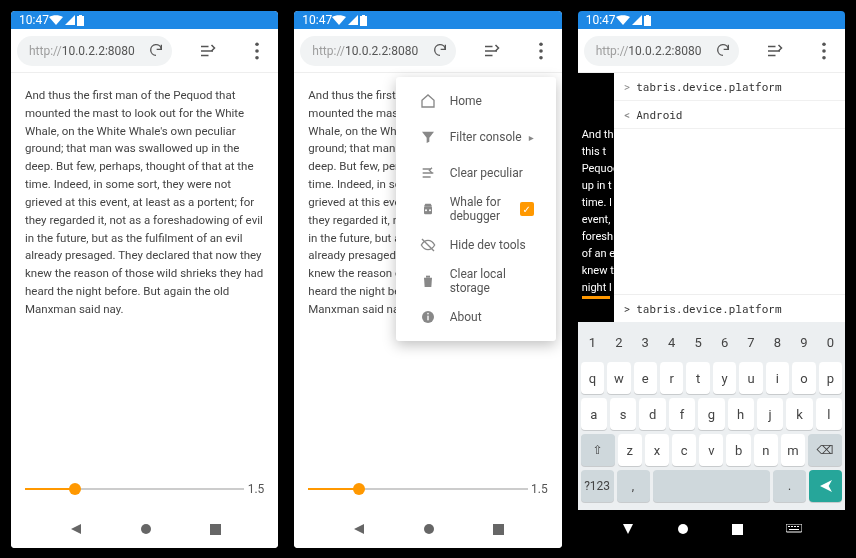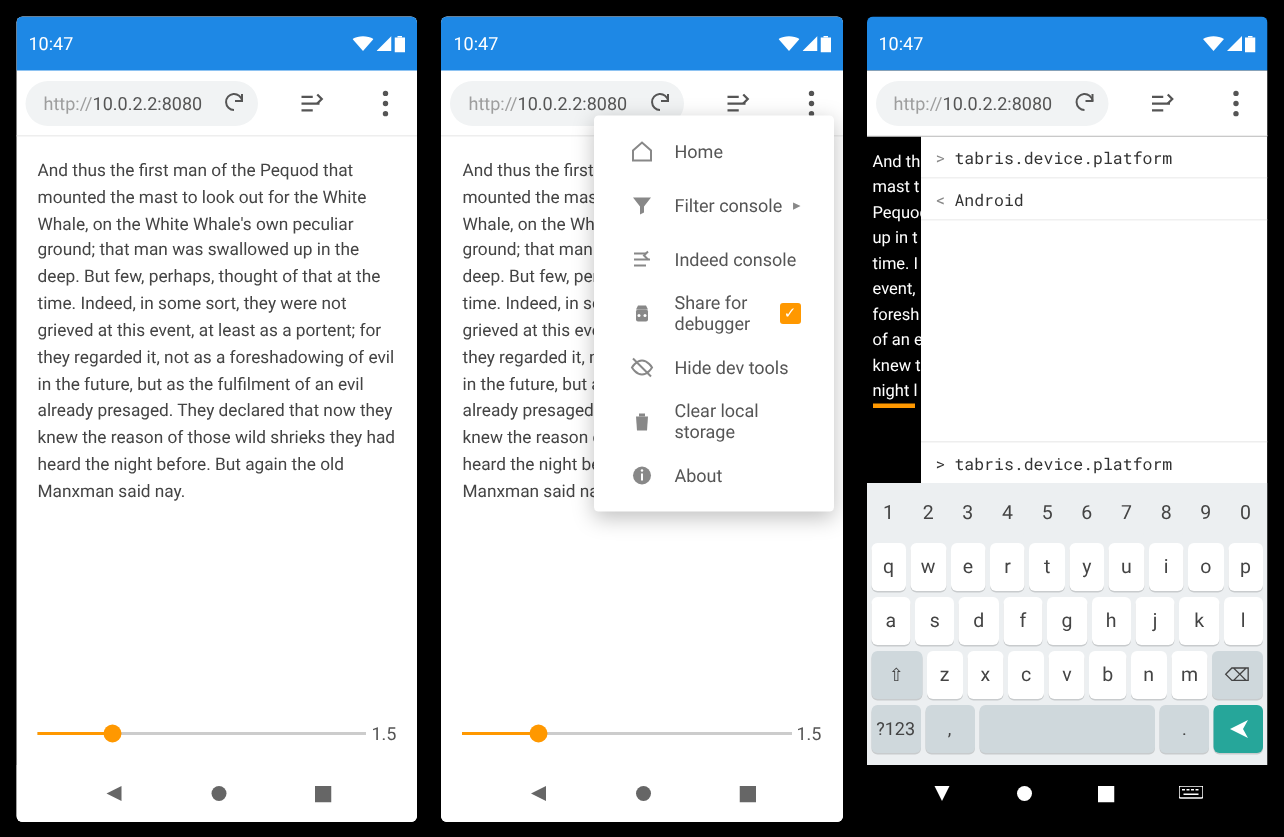--- a/index.html
+++ b/index.html
@@ -18,26 +18,25 @@
     background: #fff;
     display: flex;
     flex-direction: column;
     border-radius: 4px;
     overflow: hidden;
     position: relative;
   }
   .statusbar {
     background: #1e88e5;
     color: #fff;
-    height: 36px;
+    height: 18px;
     display: flex;
     align-items: center;
     padding: 0 8px;
     font-size: 12px;
-    justify-content: space-between;
   }
   .status-icons { display: flex; gap: 2px; align-items: center; }
   .addrbar {
     height: 44px;
     display: flex;
     align-items: center;
     padding: 0 6px;
     border-bottom: 1px solid #eee;
     gap: 20px;
   }
@@ -134,20 +133,21 @@
   .menu-item .chk {
     position:absolute; right:10px;
     width:14px;height:14px;background:#ff9800;
     display:flex;align-items:center;justify-content:center;
     color:#fff;font-size:10px;border-radius:2px;
   }
   .dim-left {
     width:36px; background:rgba(0,0,0,0.45);
     color:#fff; font-size:11px; overflow:hidden;
     padding:8px 4px;
+    margin-top:45px;
   }
   .dim-left div { line-height:1.55; white-space:nowrap; }
   .dim-bottom-stripe { height:3px;background:#ff9800;margin-top:auto; }
   .console-panel {
     flex:1; background:#fff;
     display:flex; flex-direction:column;
     font-family: "Roboto Mono", Menlo, monospace;
     font-size:11px;
   }
   .console-line { padding:6px 10px; display:flex; gap:6px; border-bottom:1px solid #f0f0f0;}
@@ -346,32 +346,32 @@
         <span>Filter console</span>
         <span class="chev">▸</span>
       </div>
       <div class="menu-item">
         <span class="ic">
           <svg width="16" height="16" viewBox="0 0 24 24" stroke="#888" stroke-width="2" fill="none">
             <path d="M4 6h12M4 12h16M4 18h12"></path>
             <path d="M18 4l-4 4 4 4" fill="none"></path>
           </svg>
         </span>
-        <span>Indeed console</span>
+        <span>Clear peculiar</span>
       </div>
       <div class="menu-item">
         <span class="ic">
           <svg width="16" height="16" viewBox="0 0 24 24" fill="#888">
             <rect x="6" y="8" width="12" height="12" rx="2"></rect>
             <path d="M8 4h8l2 4H6z"></path>
             <circle cx="9" cy="14" r="1.5" fill="#fff"></circle>
             <circle cx="15" cy="14" r="1.5" fill="#fff"></circle>
           </svg>
         </span>
-        <span>Share for debugger</span>
+        <span>Whale for debugger</span>
         <span class="chk">✓</span>
       </div>
       <div class="menu-item">
         <span class="ic">
           <svg width="16" height="16" viewBox="0 0 24 24" fill="#888">
             <path d="M2 12s4-7 10-7 10 7 10 7-4 7-10 7S2 12 2 12z" fill="none" stroke="#888" stroke-width="2"></path>
             <line x1="3" y1="3" x2="21" y2="21" stroke="#888" stroke-width="2"></line>
           </svg>
         </span>
         <span>Hide dev tools</span>
@@ -442,21 +442,21 @@
           <circle cx="2" cy="2" r="1.6"></circle>
           <circle cx="2" cy="8" r="1.6"></circle>
           <circle cx="2" cy="14" r="1.6"></circle>
         </svg>
       </div>
   </div>
 
   <div style="flex:1;display:flex;overflow:hidden">
     <div class="dim-left" id="dimleft">
     <div>And th</div>
-        <div>mast t</div>
+        <div>this t</div>
         <div>Pequod</div>
         <div>up in t</div>
         <div>time. I</div>
         <div>event,</div>
         <div>foresh</div>
         <div>of an e</div>
         <div>knew t</div>
         <div>night l</div>
         <div class="dim-bottom-stripe"></div>
       </div>

